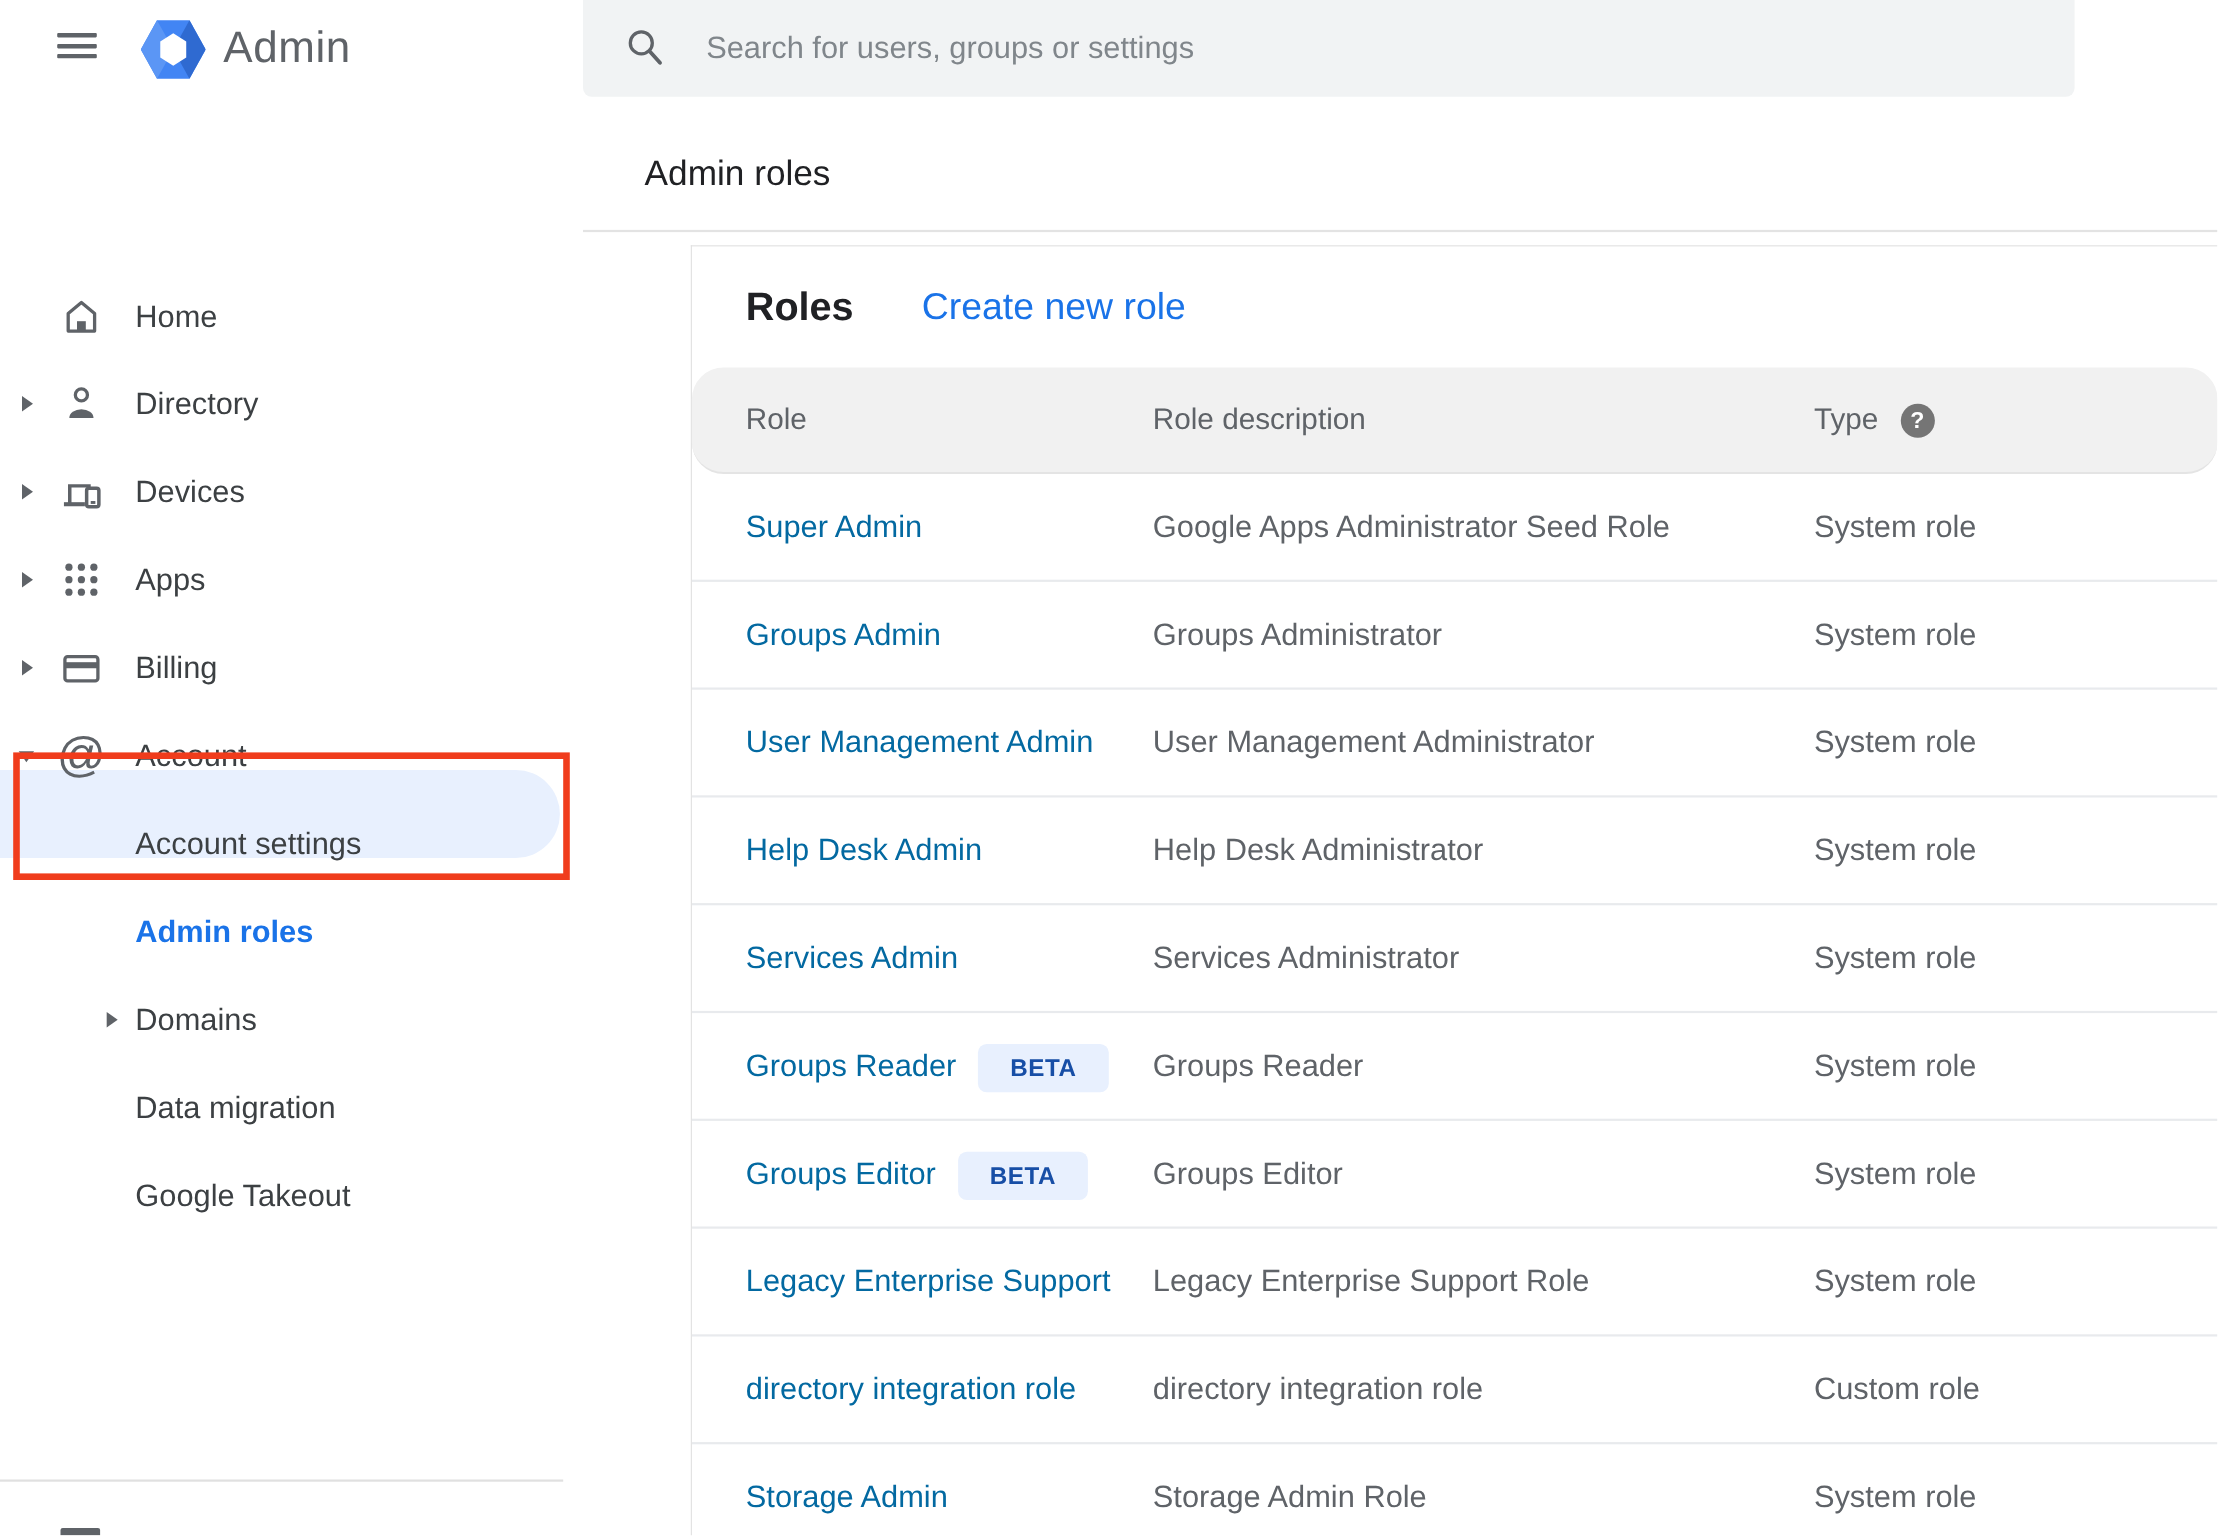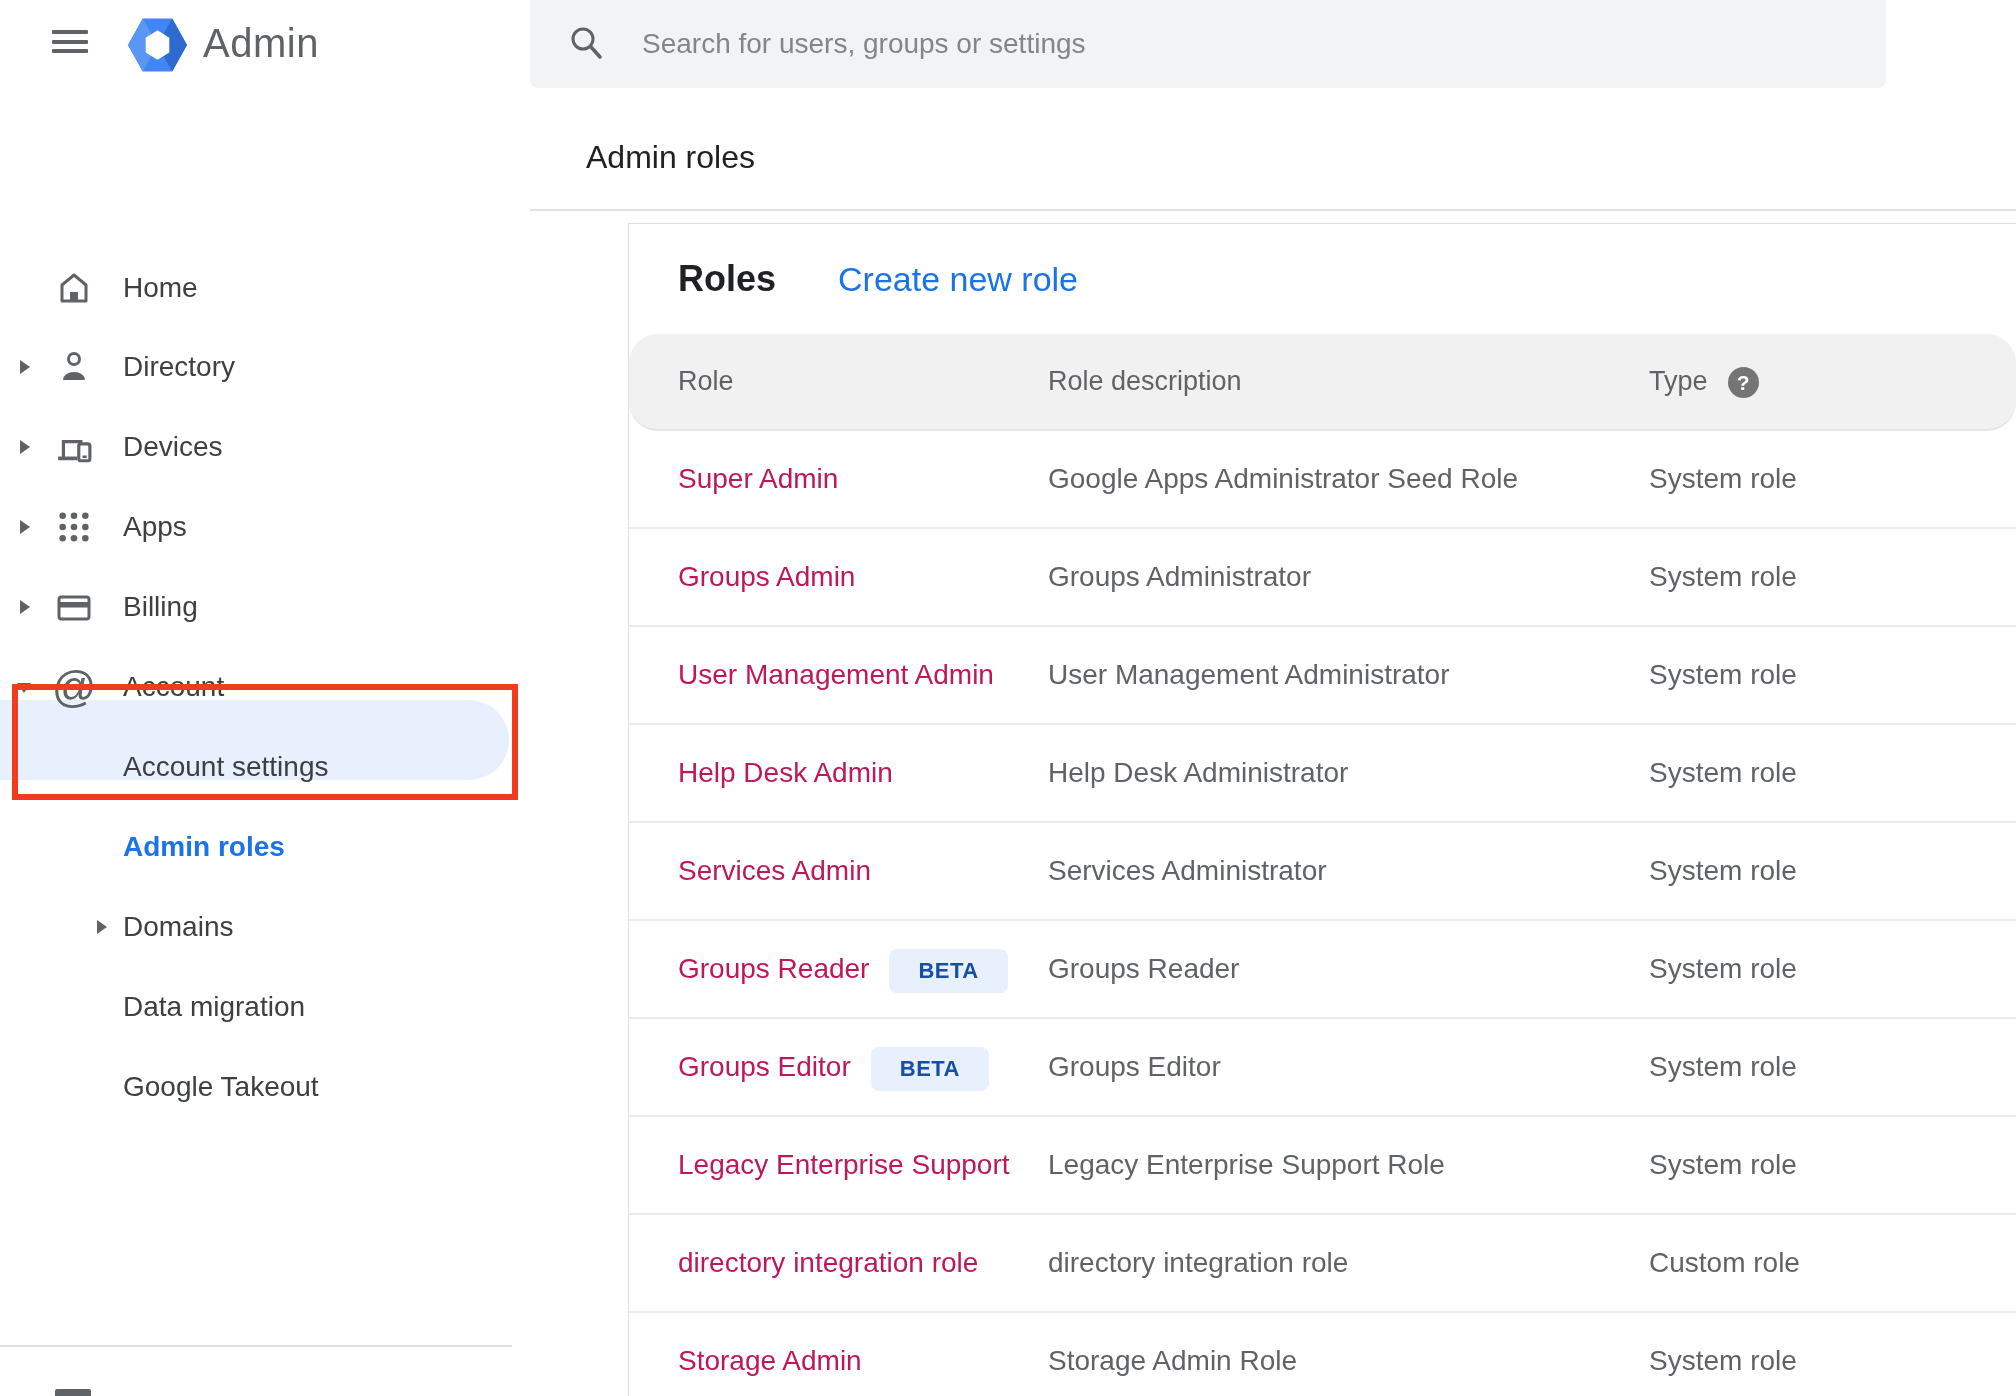--- a/index.html
+++ b/index.html
@@ -62,21 +62,21 @@
   .create-link { position:absolute; left:209px; top:0; height:110px; line-height:110px;
       font-size:34px; color:#1a73e8; text-decoration:none; cursor:pointer; }
   .thead { position:relative; height:97px; background:#f1f1f1; border-bottom:2px solid #e4e4e4;border-radius:29px; }
   .thead .hcell { position:absolute; top:0; height:95px; line-height:95px; font-size:27px; color:#5f6368; }
   .col1 { left:49px; } .col2 { left:419px; } .col3 { left:1020px; }
   .help-icon { display:inline-block; vertical-align:middle; margin-left:20px; width:31px; height:31px;
       border-radius:50%; background:#757575; color:#fff; font-size:21px; font-weight:bold;
       text-align:center; line-height:31px; cursor:pointer; }
   .trow { position:relative; height:98px; border-bottom:2px solid #e8eaed; }
   .trow .cell { position:absolute; top:0; height:96px; line-height:96px; font-size:28px; white-space:nowrap; }
-  .role-link { color:#be185d; text-decoration:none; cursor:pointer; }
+  .role-link { color:#0369a1; text-decoration:none; cursor:pointer; }
   .cell-desc, .cell-type { color:#5f6368; }
   .beta-badge { display:inline-block; vertical-align:middle; margin-left:20px; padding:0 29px;
       height:44px; line-height:44px; background:#e8f0fe; border-radius:8px;
       color:#174ea6; font-size:22px; font-weight:bold; letter-spacing:0.5px; }
 </style>
 </head>
 <body>
 
 <div class="screen">
 

